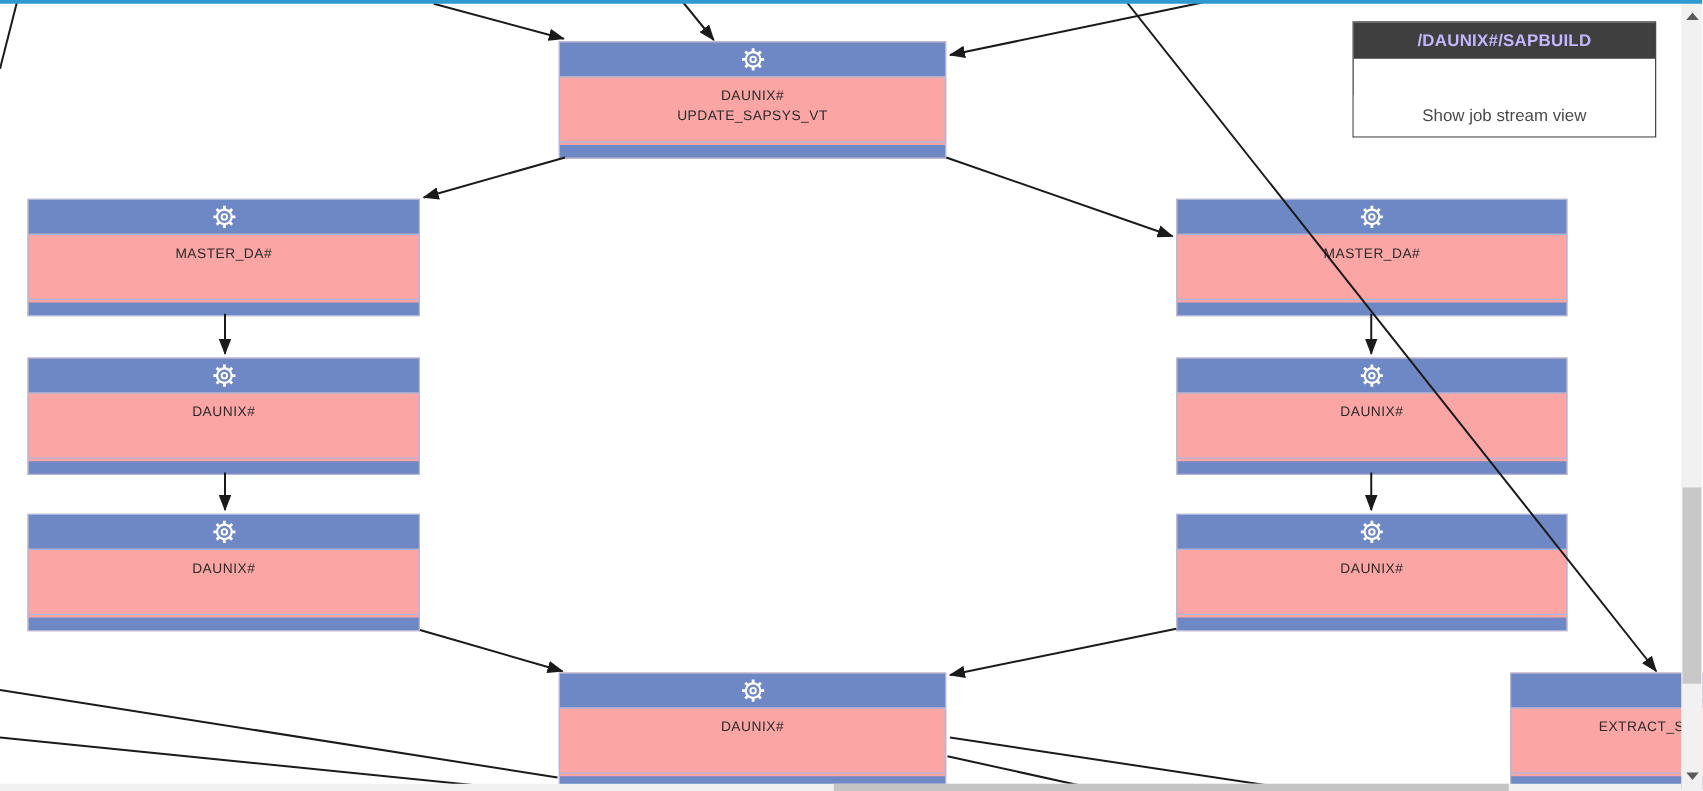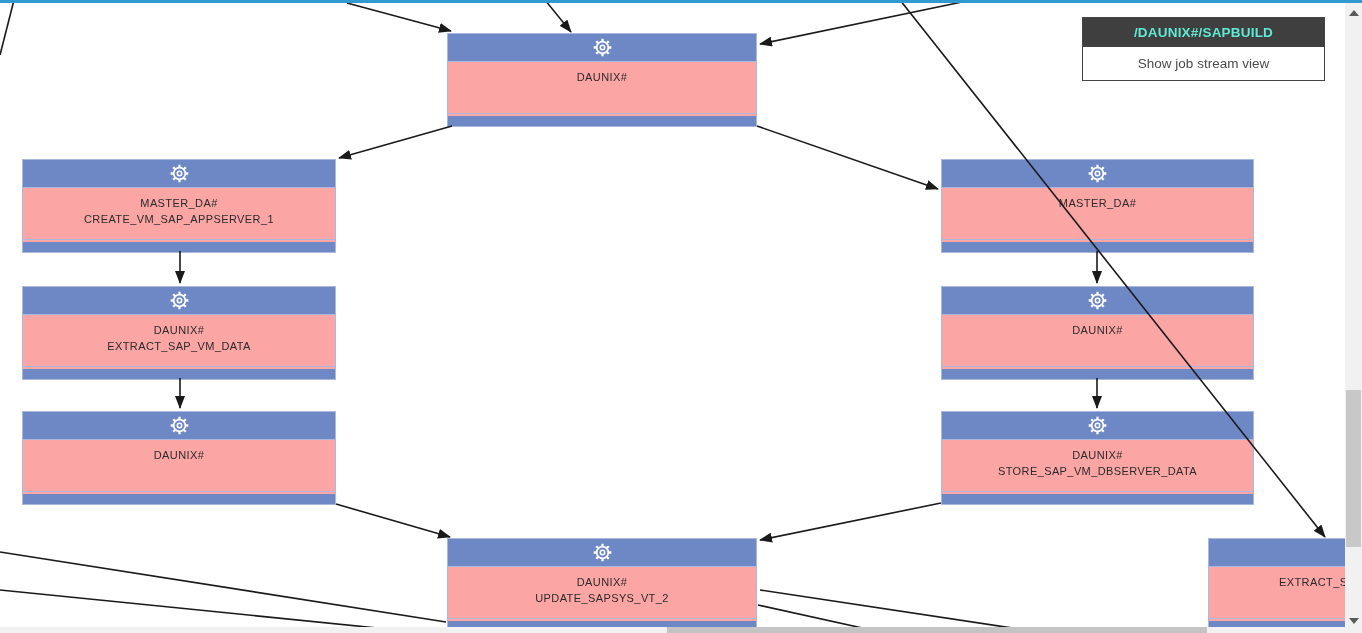--- a/index.html
+++ b/index.html
@@ -18,23 +18,23 @@
     box-sizing:border-box;padding-top:7px;text-align:center;
     font-size:11px;letter-spacing:.4px;color:#2b2b2b;line-height:16px;white-space:nowrap;
   }
   .node-footer{height:10px;background:var(--node-blue,#6e87c5);margin-top:2px;}
 
   
   #edges{position:absolute;left:0;top:0;z-index:5;pointer-events:none;}
 
   
   #popup{position:absolute;left:1082px;top:17px;width:243px;border:1px solid #454545;background:#fff;z-index:10;box-sizing:border-box;}
-  #popup .ctx-header{height:29px;background:var(--popup-header-bg,#3f3f3f);color:#5eead4;font-weight:bold;font-size:13.5px;
+  #popup .ctx-header{height:29px;background:var(--popup-header-bg,#3f3f3f);color:#c4b5fd;font-weight:bold;font-size:13.5px;
     display:flex;align-items:center;justify-content:center;letter-spacing:.2px;}
-  #popup .ctx-item{height:33px;background:#fff;color:#4a4a4a;font-size:13.5px;display:flex;align-items:center;justify-content:center;cursor:pointer;}
+  #popup .ctx-item{height:33px;background:#fff;color:#4a4a4a;font-size:13.5px;display:flex;align-items:center;justify-content:center;cursor:pointer;margin-top:29px;}
 
   
   #vscroll{position:absolute;right:0;top:0;width:17px;height:633px;background:#f1f1f1;z-index:20;}
   #vscroll .thumb{position:absolute;left:1px;top:390px;width:15px;height:157px;background:#c8c8c8;}
   .sb-arrow{position:absolute;left:0;width:17px;height:17px;display:flex;align-items:center;justify-content:center;}
   .tri-up{width:0;height:0;border-left:5px solid transparent;border-right:5px solid transparent;border-bottom:6px solid #5a5a5a;}
   .tri-down{width:0;height:0;border-left:5px solid transparent;border-right:5px solid transparent;border-top:6px solid #5a5a5a;}
 
   
   #hscroll{position:absolute;left:0;bottom:0;width:1345px;height:6px;background:#f1f1f1;z-index:20;}
@@ -53,52 +53,51 @@
       <svg viewBox="0 0 24 24" width="23" height="23">
         <g stroke="#ffffff" fill="none">
           <circle cx="12" cy="12" r="6.1" stroke-width="1.8"></circle>
           <circle cx="12" cy="12" r="2.3" stroke-width="1.6"></circle>
           <path stroke-width="2.4" d="M18.2 12H21.2M16.4 16.4L18.5 18.5M12 18.2V21.2M7.6 16.4L5.5 18.5M5.8 12H2.8M7.6 7.6L5.5 5.5M12 5.8V2.8M16.4 7.6L18.5 5.5"></path>
         </g>
       </svg>
     </div>
     <div class="node-body">
       <div class="l1">DAUNIX#</div>
+      <div class="l2">UPDATE_SAPSYS_VT</div>
     </div>
     <div class="node-footer"></div>
   </div>
       <div class="node" style="left: 22px; top: 159px; width: 314px;">
     <div class="node-header">
       <svg viewBox="0 0 24 24" width="23" height="23">
         <g stroke="#ffffff" fill="none">
           <circle cx="12" cy="12" r="6.1" stroke-width="1.8"></circle>
           <circle cx="12" cy="12" r="2.3" stroke-width="1.6"></circle>
           <path stroke-width="2.4" d="M18.2 12H21.2M16.4 16.4L18.5 18.5M12 18.2V21.2M7.6 16.4L5.5 18.5M5.8 12H2.8M7.6 7.6L5.5 5.5M12 5.8V2.8M16.4 7.6L18.5 5.5"></path>
         </g>
       </svg>
     </div>
     <div class="node-body">
       <div class="l1">MASTER_DA#</div>
-      <div class="l2">CREATE_VM_SAP_APPSERVER_1</div>
     </div>
     <div class="node-footer"></div>
   </div>
       <div class="node" style="left: 22px; top: 286px; width: 314px;">
     <div class="node-header">
       <svg viewBox="0 0 24 24" width="23" height="23">
         <g stroke="#ffffff" fill="none">
           <circle cx="12" cy="12" r="6.1" stroke-width="1.8"></circle>
           <circle cx="12" cy="12" r="2.3" stroke-width="1.6"></circle>
           <path stroke-width="2.4" d="M18.2 12H21.2M16.4 16.4L18.5 18.5M12 18.2V21.2M7.6 16.4L5.5 18.5M5.8 12H2.8M7.6 7.6L5.5 5.5M12 5.8V2.8M16.4 7.6L18.5 5.5"></path>
         </g>
       </svg>
     </div>
     <div class="node-body">
       <div class="l1">DAUNIX#</div>
-      <div class="l2">EXTRACT_SAP_VM_DATA</div>
     </div>
     <div class="node-footer"></div>
   </div>
       <div class="node" style="left: 22px; top: 411px; width: 314px;">
     <div class="node-header">
       <svg viewBox="0 0 24 24" width="23" height="23">
         <g stroke="#ffffff" fill="none">
           <circle cx="12" cy="12" r="6.1" stroke-width="1.8"></circle>
           <circle cx="12" cy="12" r="2.3" stroke-width="1.6"></circle>
           <path stroke-width="2.4" d="M18.2 12H21.2M16.4 16.4L18.5 18.5M12 18.2V21.2M7.6 16.4L5.5 18.5M5.8 12H2.8M7.6 7.6L5.5 5.5M12 5.8V2.8M16.4 7.6L18.5 5.5"></path>
@@ -145,37 +144,35 @@
       <svg viewBox="0 0 24 24" width="23" height="23">
         <g stroke="#ffffff" fill="none">
           <circle cx="12" cy="12" r="6.1" stroke-width="1.8"></circle>
           <circle cx="12" cy="12" r="2.3" stroke-width="1.6"></circle>
           <path stroke-width="2.4" d="M18.2 12H21.2M16.4 16.4L18.5 18.5M12 18.2V21.2M7.6 16.4L5.5 18.5M5.8 12H2.8M7.6 7.6L5.5 5.5M12 5.8V2.8M16.4 7.6L18.5 5.5"></path>
         </g>
       </svg>
     </div>
     <div class="node-body">
       <div class="l1">DAUNIX#</div>
-      <div class="l2">STORE_SAP_VM_DBSERVER_DATA</div>
     </div>
     <div class="node-footer"></div>
   </div>
       <div class="node" style="left: 447px; top: 538px; width: 310px;">
     <div class="node-header">
       <svg viewBox="0 0 24 24" width="23" height="23">
         <g stroke="#ffffff" fill="none">
           <circle cx="12" cy="12" r="6.1" stroke-width="1.8"></circle>
           <circle cx="12" cy="12" r="2.3" stroke-width="1.6"></circle>
           <path stroke-width="2.4" d="M18.2 12H21.2M16.4 16.4L18.5 18.5M12 18.2V21.2M7.6 16.4L5.5 18.5M5.8 12H2.8M7.6 7.6L5.5 5.5M12 5.8V2.8M16.4 7.6L18.5 5.5"></path>
         </g>
       </svg>
     </div>
     <div class="node-body">
       <div class="l1">DAUNIX#</div>
-      <div class="l2">UPDATE_SAPSYS_VT_2</div>
     </div>
     <div class="node-footer"></div>
   </div>
       <div class="node" style="left: 1208px; top: 538px; width: 315px;">
     <div class="node-header">
       <svg viewBox="0 0 24 24" width="23" height="23">
         <g stroke="#ffffff" fill="none">
           <circle cx="12" cy="12" r="6.1" stroke-width="1.8"></circle>
           <circle cx="12" cy="12" r="2.3" stroke-width="1.6"></circle>
           <path stroke-width="2.4" d="M18.2 12H21.2M16.4 16.4L18.5 18.5M12 18.2V21.2M7.6 16.4L5.5 18.5M5.8 12H2.8M7.6 7.6L5.5 5.5M12 5.8V2.8M16.4 7.6L18.5 5.5"></path>

